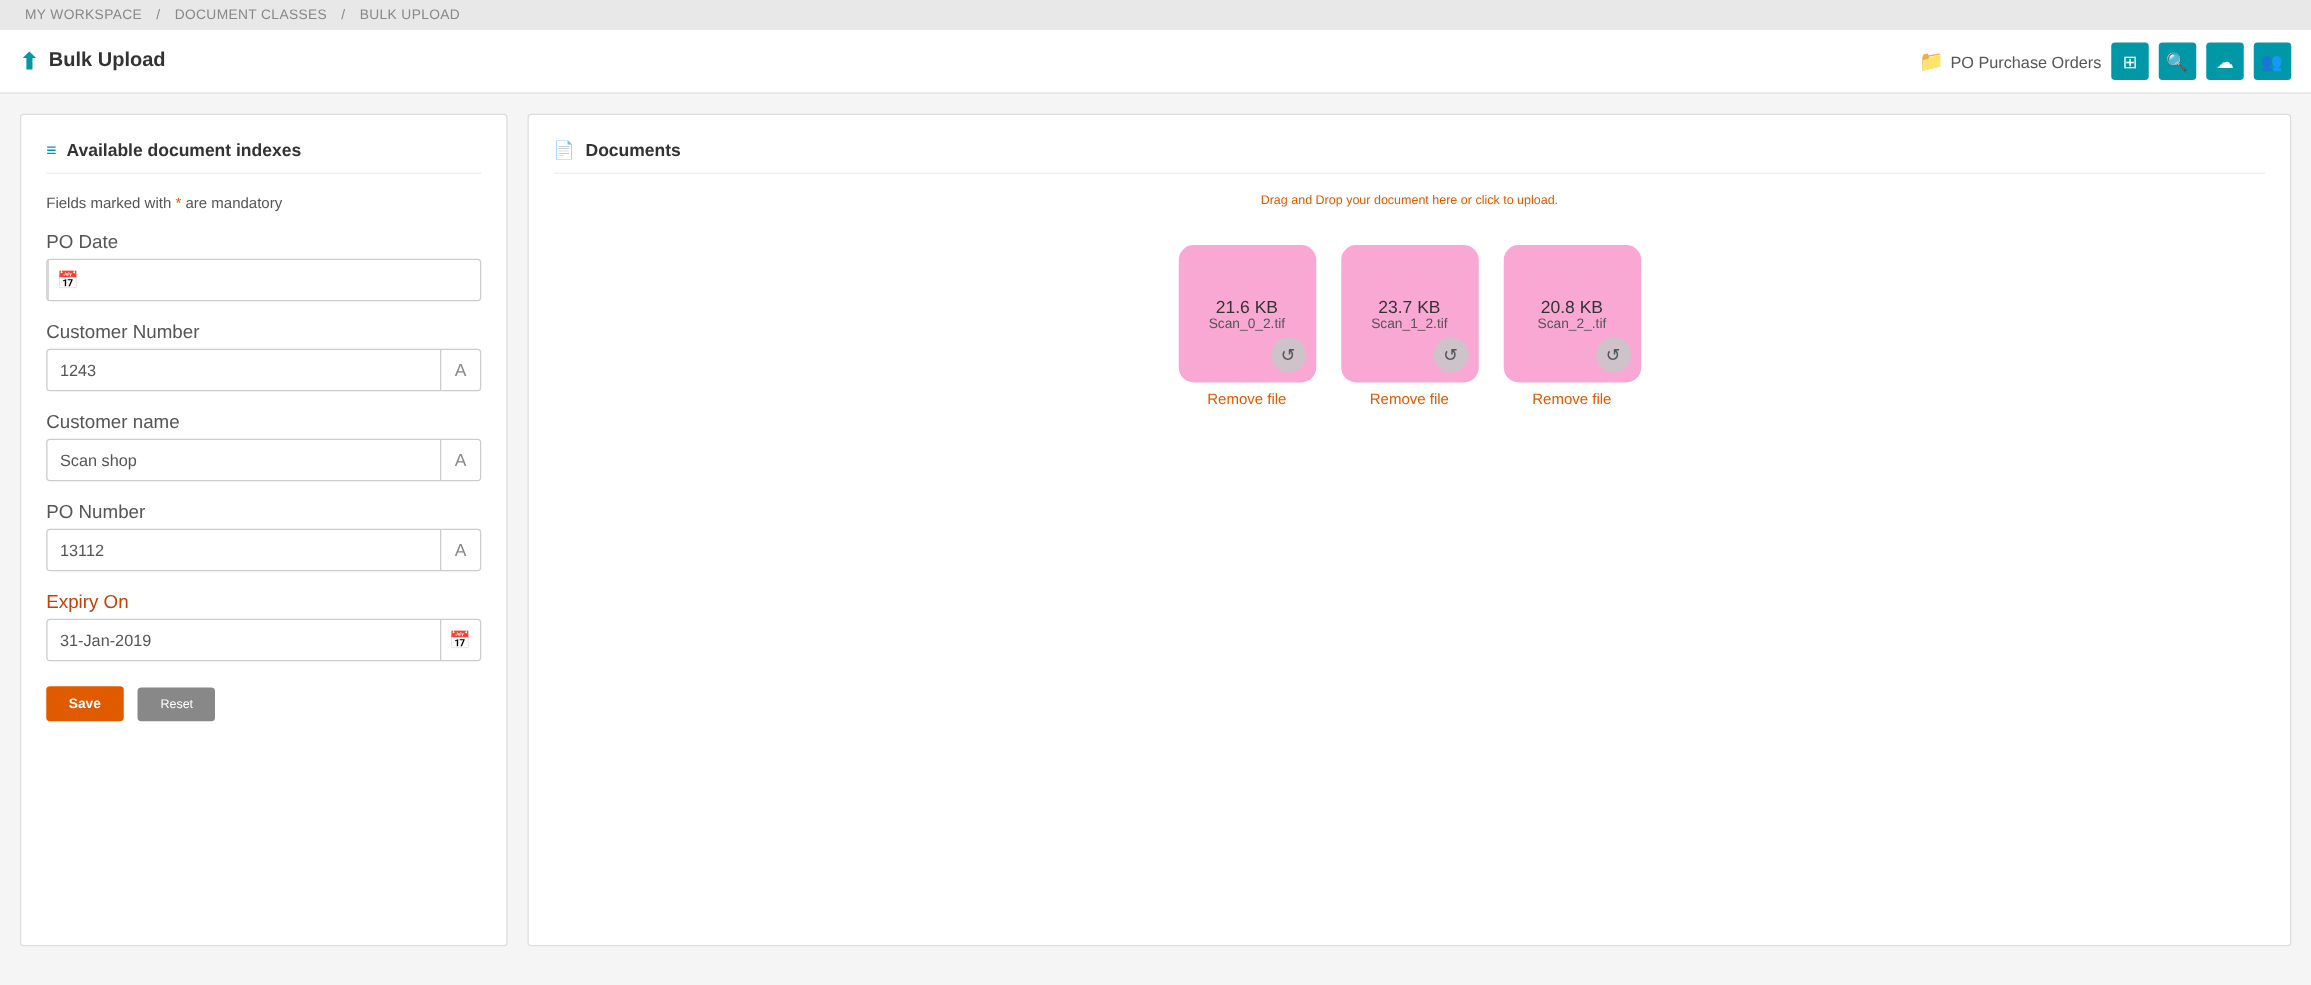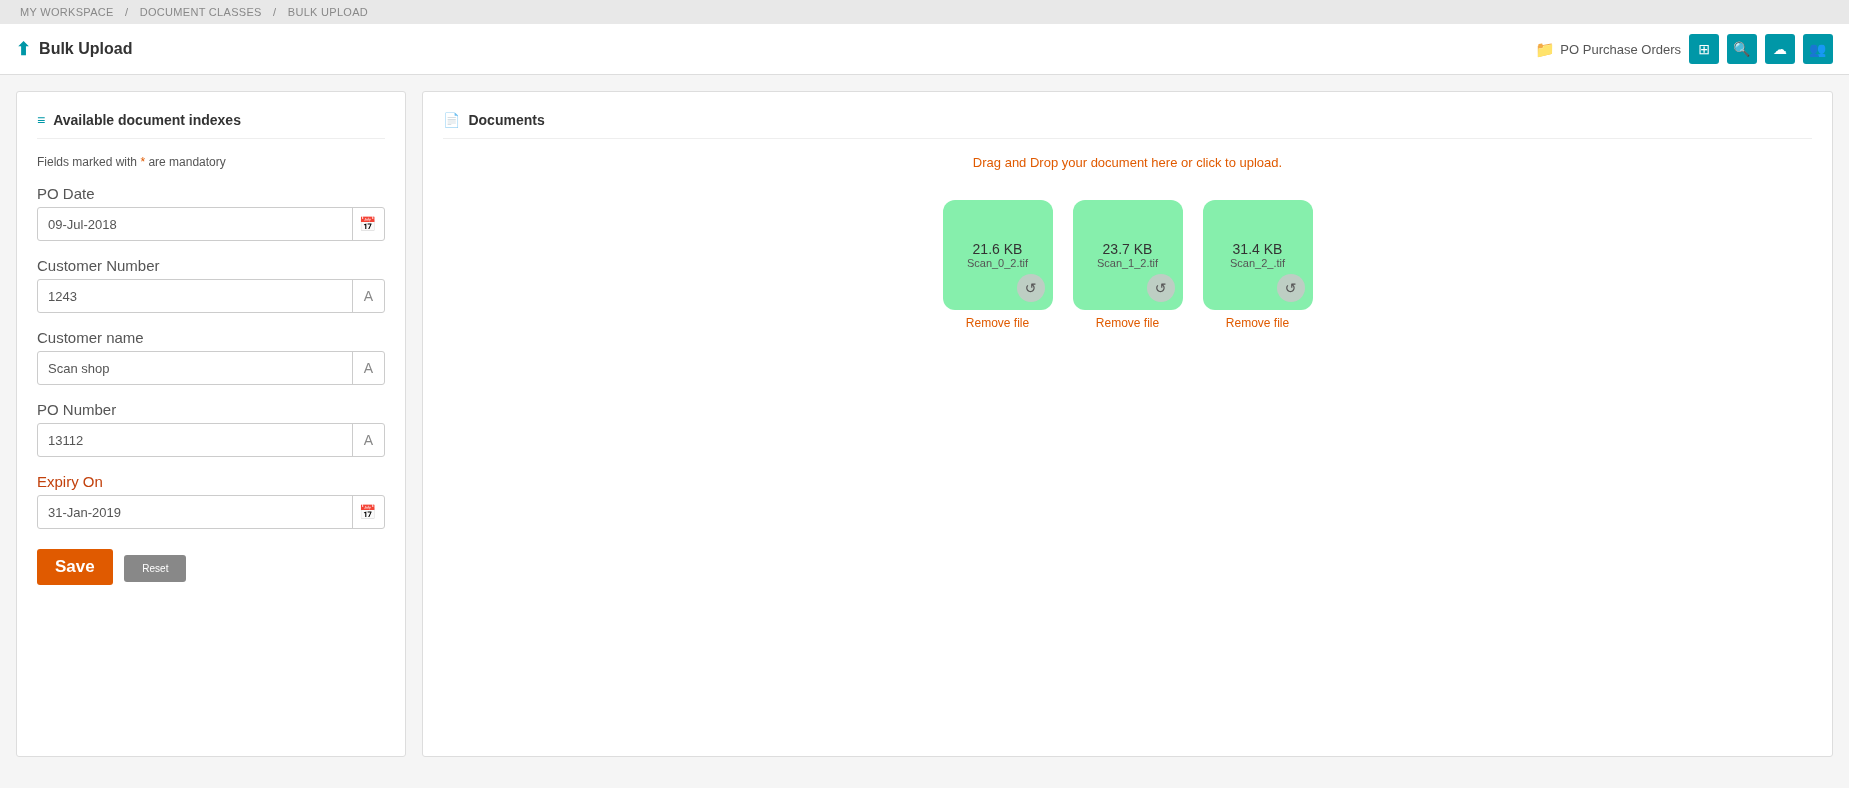--- a/index.html
+++ b/index.html
@@ -123,21 +123,21 @@
       border-left: 1px solid #ccc;
     }
 
     .btn-save {
       background: #e05a00;
       color: #fff;
       border: none;
       padding: 8px 18px;
       border-radius: 3px;
       cursor: pointer;
-      font-size: 17px;
+      font-size: 11px;
       font-weight: bold;
       margin-right: 8px;
     }
     .btn-reset {
       background: #888;
       color: #ffffff;
       border: none;
       padding: 8px 18px;
       border-radius: 3px;
       cursor: pointer;
@@ -159,39 +159,39 @@
       font-size: 14px;
       font-weight: bold;
       color: #333;
       margin-bottom: 16px;
       padding-bottom: 10px;
       border-bottom: 1px solid #eee;
     }
     .drop-zone-text {
       text-align: center;
       color: #e05a00;
-      font-size: 13px;
+      font-size: 10px;
       margin-bottom: 20px;
     }
     .files-grid {
       display: flex;
       gap: 20px;
       justify-content: center;
       flex-wrap: wrap;
       padding: 10px 0;
     }
     .file-card {
       display: flex;
       flex-direction: column;
       align-items: center;
       gap: 6px;
     }
     .file-thumbnail {
       width: 110px; height: 110px;
-      background: #86efac;
+      background: #f9a8d4;
       border-radius: 12px;
       display: flex;
       flex-direction: column;
       align-items: center;
       justify-content: center;
       position: relative;
       cursor: pointer;
     }
     .file-size {
       font-size: 14px;
@@ -273,21 +273,20 @@
       <span class="list-icon">≡</span>
       <span>Available document indexes</span>
     </div>
     <div class="mandatory-note">
       Fields marked with <span class="asterisk">*</span> are mandatory
     </div>
 
     <div class="form-group">
       <label class="form-label">PO Date</label>
       <div class="input-wrapper">
-        <input type="text" value="09-Jul-2018" style="">
         <span class="input-icon">📅</span>
       </div>
     </div>
 
     <div class="form-group">
       <label class="form-label">Customer Number</label>
       <div class="input-wrapper">
         <input type="text" value="1243" style="">
         <span class="input-icon">A</span>
       </div>
@@ -346,21 +345,21 @@
         <div class="file-thumbnail">
           <span class="file-size"><span>23.7</span> <span>KB</span></span>
           <span class="file-name">Scan_1_2.tif</span>
           <div class="file-overlay">↺</div>
         </div>
         <a class="remove-file">Remove file</a>
       </div>
 
       <div class="file-card">
         <div class="file-thumbnail">
-          <span class="file-size"><span>31.4</span> <span>KB</span></span>
+          <span class="file-size"><span>20.8</span> <span>KB</span></span>
           <span class="file-name">Scan_2_.tif</span>
           <div class="file-overlay">↺</div>
         </div>
         <a class="remove-file">Remove file</a>
       </div>
 
     </div>
   </div>
 
 </div>

